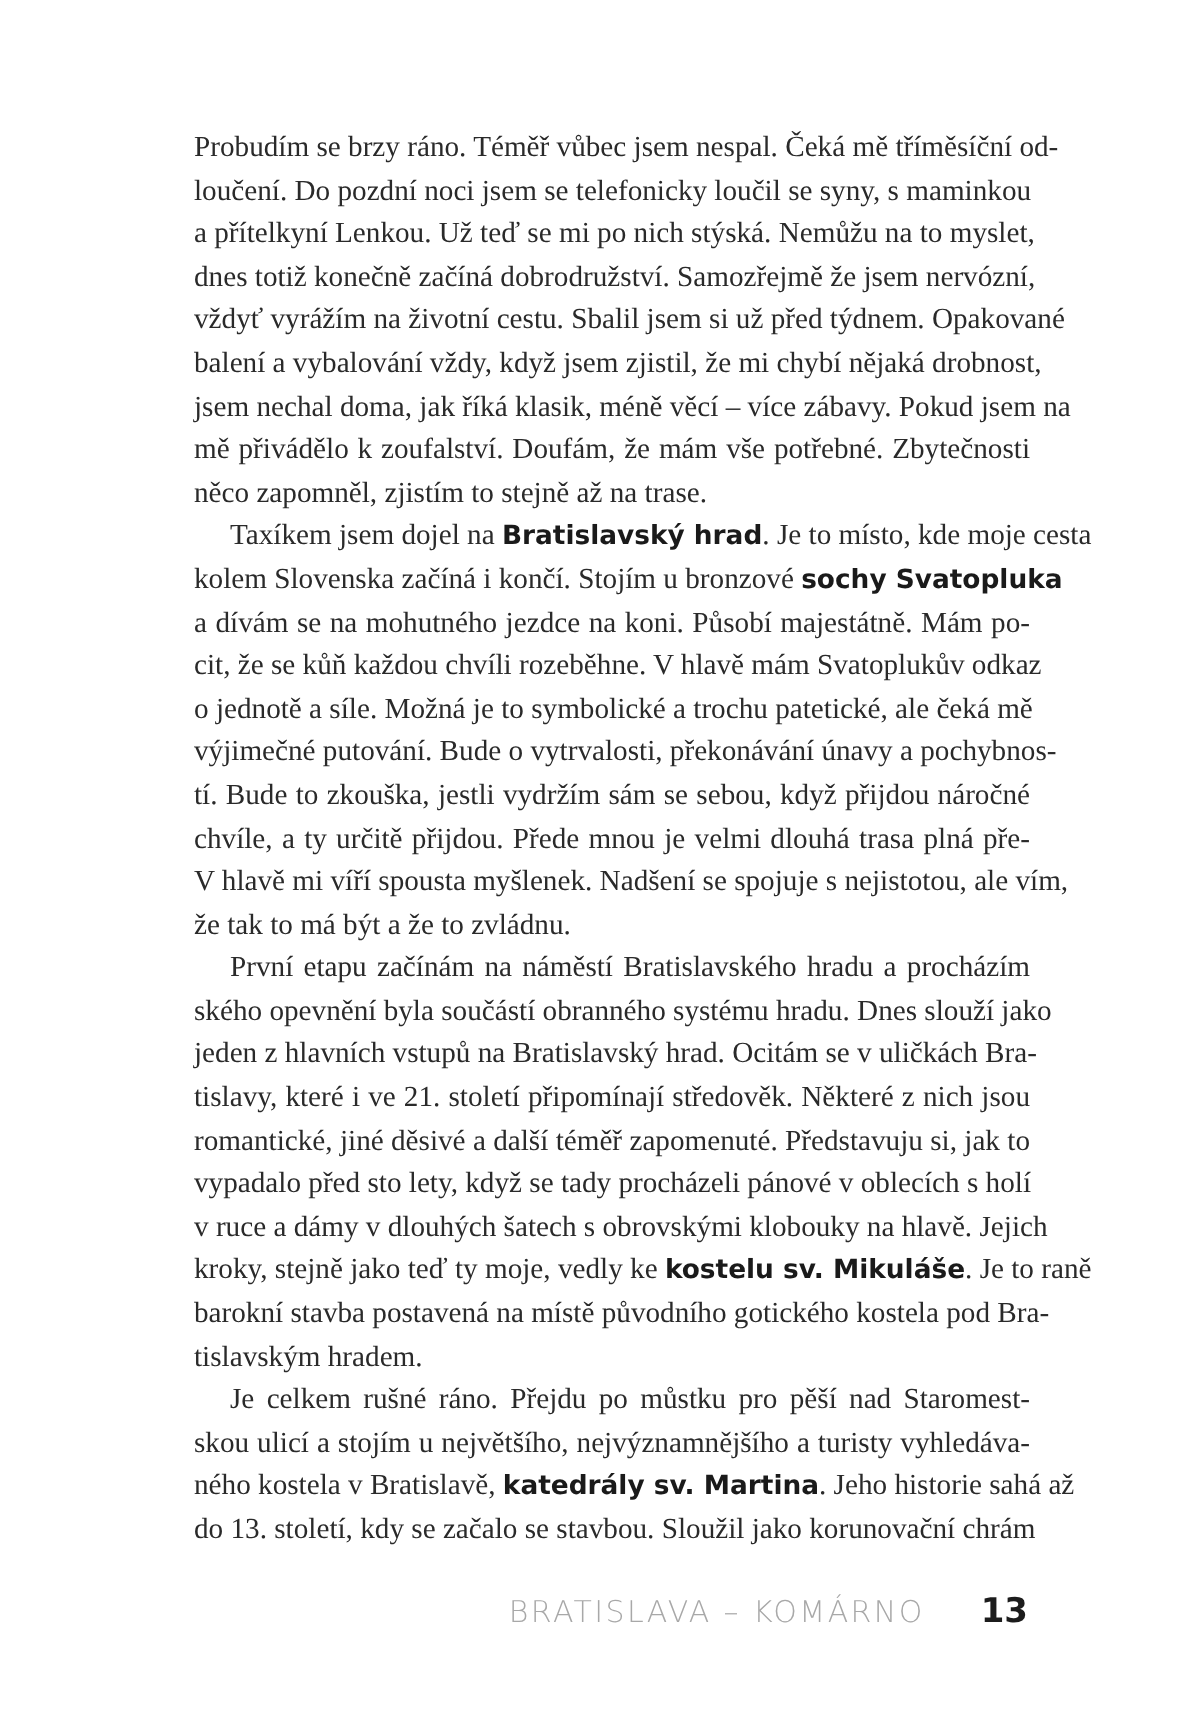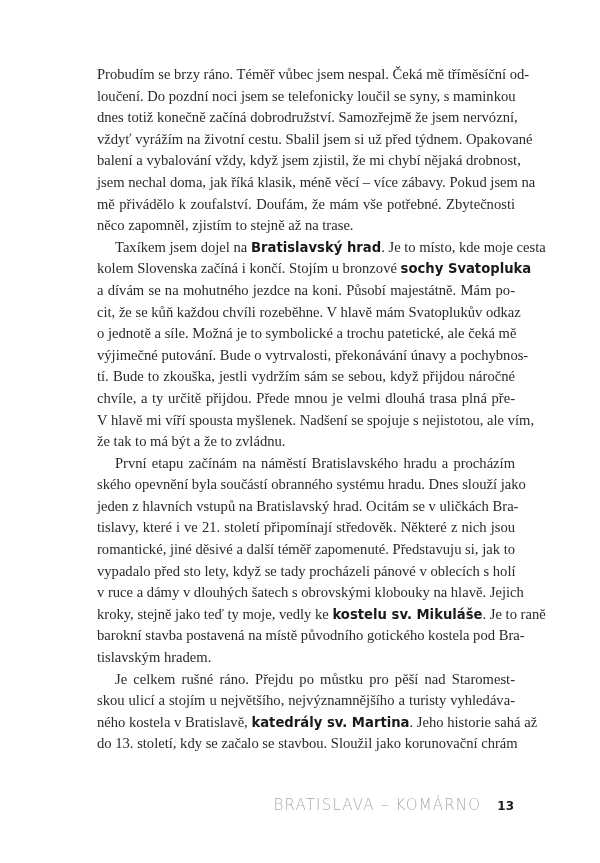--- a/index.html
+++ b/index.html
@@ -14,38 +14,39 @@
   .para { margin: 0; text-indent: 0; }
   .line { display: block; text-align: justify; text-align-last: justify; white-space: nowrap; height: 21.6px; overflow: visible; }
   .line.last { text-align-last: left; }
   .line.indent { text-indent: 18px; }
   .bold {
     font-family: "DejaVu Sans", "Liberation Sans", sans-serif;
     font-weight: bold; font-size: 13.2px; color: #1a1a1a;
   }
   .footer {
     position: absolute; top: 796px; right: 86px;
-    display: flex; align-items: baseline; gap: 16px;
+    display: flex; align-items: baseline; gap: 28px;
     font-family: "DejaVu Sans", "Liberation Sans", sans-serif;
   }
   .running-head {
     font-size: 15px; font-weight: 300; letter-spacing: 1.2px; color: #a8a8a8;
   }
   .page-number {
-    font-size: 12px; font-weight: bold; color: #1c1c1c;
+    font-size: 17px; font-weight: bold; color: #1c1c1c;
   }
 </style>
 </head>
 <body>
 
 <div class="page">
   <div class="text-block" id="text-block">
       <div class="para">
         <span class="line"><span>Probudím se brzy ráno. Téměř vůbec jsem nespal. Čeká mě tříměsíční od-</span></span>
         <span class="line"><span>loučení. Do pozdní noci jsem se telefonicky loučil se syny, s maminkou</span></span>
+        <span class="line"><span>a přítelkyní Lenkou. Už teď se mi po nich stýská. Nemůžu na to myslet,</span></span>
         <span class="line"><span>dnes totiž konečně začíná dobrodružství. Samozřejmě že jsem nervózní,</span></span>
         <span class="line"><span>vždyť vyrážím na životní cestu. Sbalil jsem si už před týdnem. Opakované</span></span>
         <span class="line"><span>balení a vybalování vždy, když jsem zjistil, že mi chybí nějaká drobnost,</span></span>
         <span class="line"><span>jsem nechal doma, jak říká klasik, méně věcí – více zábavy. Pokud jsem na</span></span>
         <span class="line"><span>mě přivádělo k zoufalství. Doufám, že mám vše potřebné. Zbytečnosti</span></span>
         <span class="line last"><span>něco zapomněl, zjistím to stejně až na trase.</span></span>
       </div>
       <div class="para">
         <span class="line indent"><span>Taxíkem jsem dojel na </span><span class="bold">Bratislavský hrad</span><span>. Je to místo, kde moje cesta</span></span>
         <span class="line"><span>kolem Slovenska začíná i končí. Stojím u bronzové </span><span class="bold">sochy Svatopluka</span></span>

